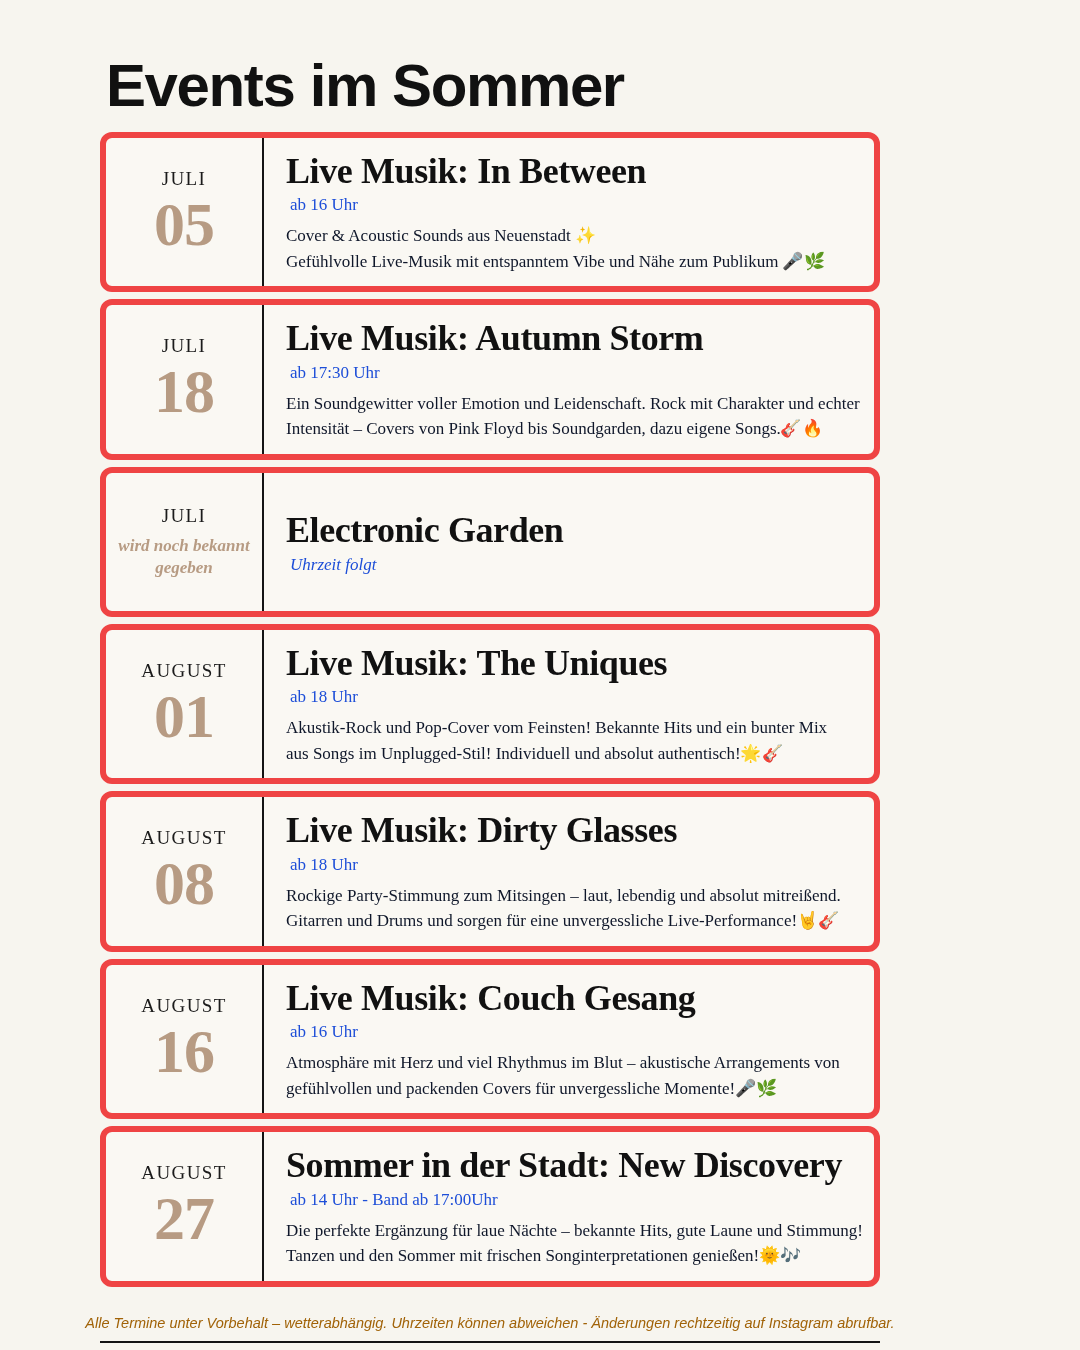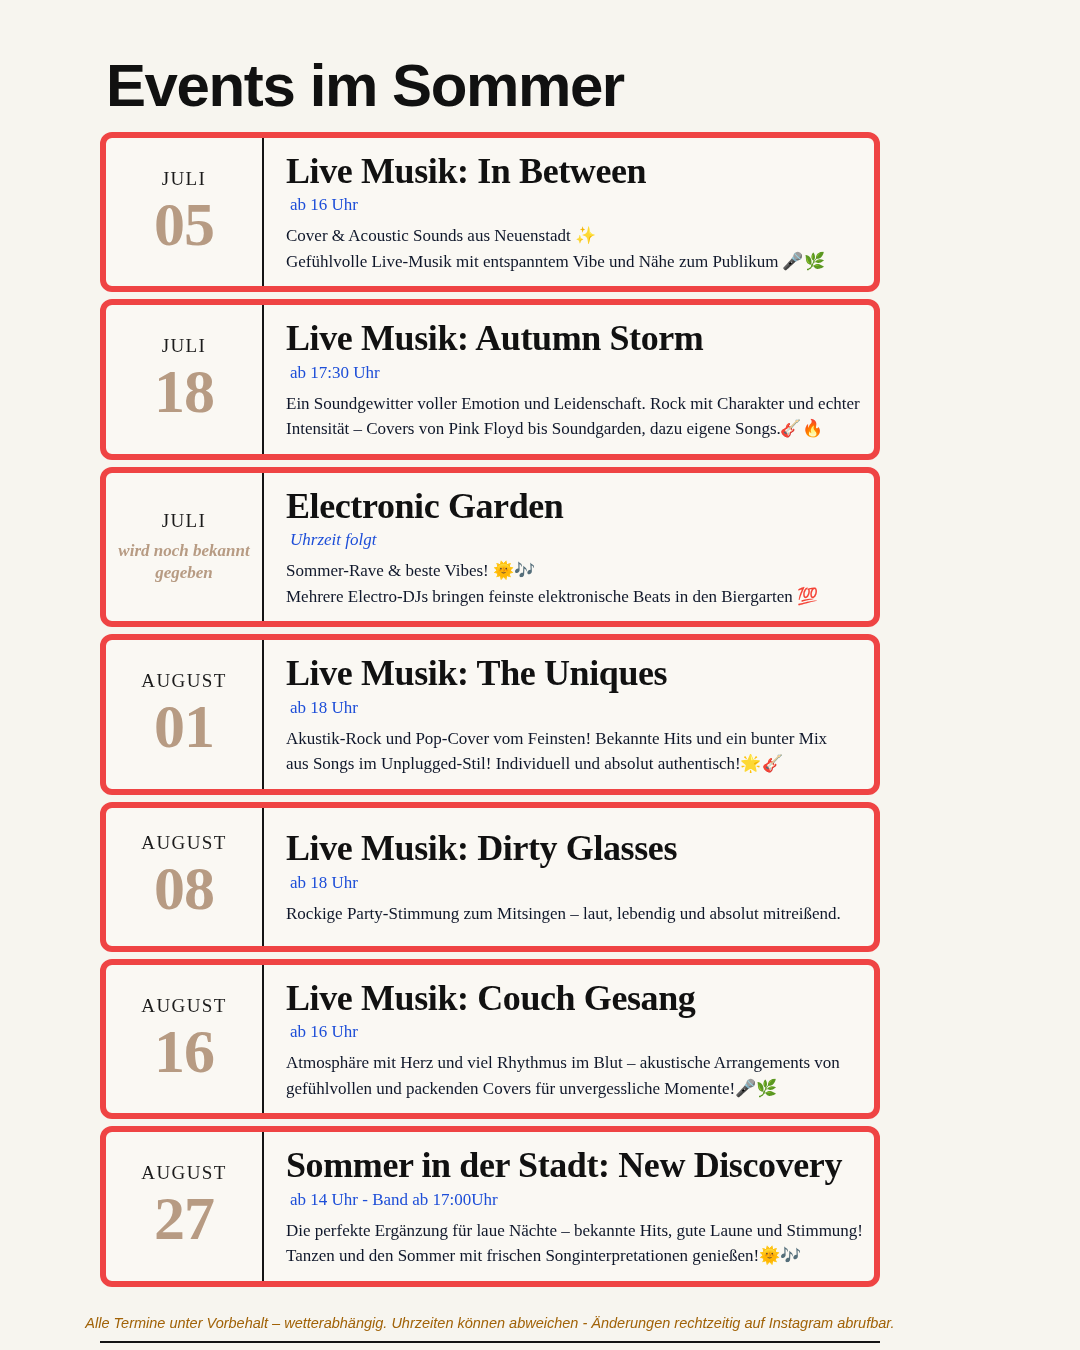--- a/index.html
+++ b/index.html
@@ -206,24 +206,20 @@
     </div>
 
     <div class="event">
       <div class="date-col">
         <div class="date-month">JULI</div>
         <div class="date-note">wird noch bekannt gegeben</div>
       </div>
       <div class="info-col">
         <div class="ev-title">Electronic Garden</div>
         <div class="ev-time italic">Uhrzeit folgt</div>
-        <div class="ev-desc">
-          <div>Sommer-Rave &amp; beste Vibes! 🌞🎶</div>
-          <div>Mehrere Electro-DJs bringen feinste elektronische Beats in den Biergarten 💯</div>
-        </div>
       </div>
     </div>
 
     <div class="event">
       <div class="date-col">
         <div class="date-month">AUGUST</div>
         <div class="date-day">01</div>
       </div>
       <div class="info-col">
         <div class="ev-title">Live Musik: The Uniques</div>
@@ -238,20 +234,21 @@
     <div class="event">
       <div class="date-col">
         <div class="date-month">AUGUST</div>
         <div class="date-day">08</div>
       </div>
       <div class="info-col">
         <div class="ev-title">Live Musik: Dirty Glasses</div>
         <div class="ev-time">ab 18 Uhr</div>
         <div class="ev-desc">
           <div>Rockige Party-Stimmung zum Mitsingen – laut, lebendig und absolut mitreißend.</div>
+          <div>Gitarren und Drums und sorgen für eine unvergessliche Live-Performance!🤘🎸</div>
         </div>
       </div>
     </div>
 
     <div class="event">
       <div class="date-col">
         <div class="date-month">AUGUST</div>
         <div class="date-day">16</div>
       </div>
       <div class="info-col">

